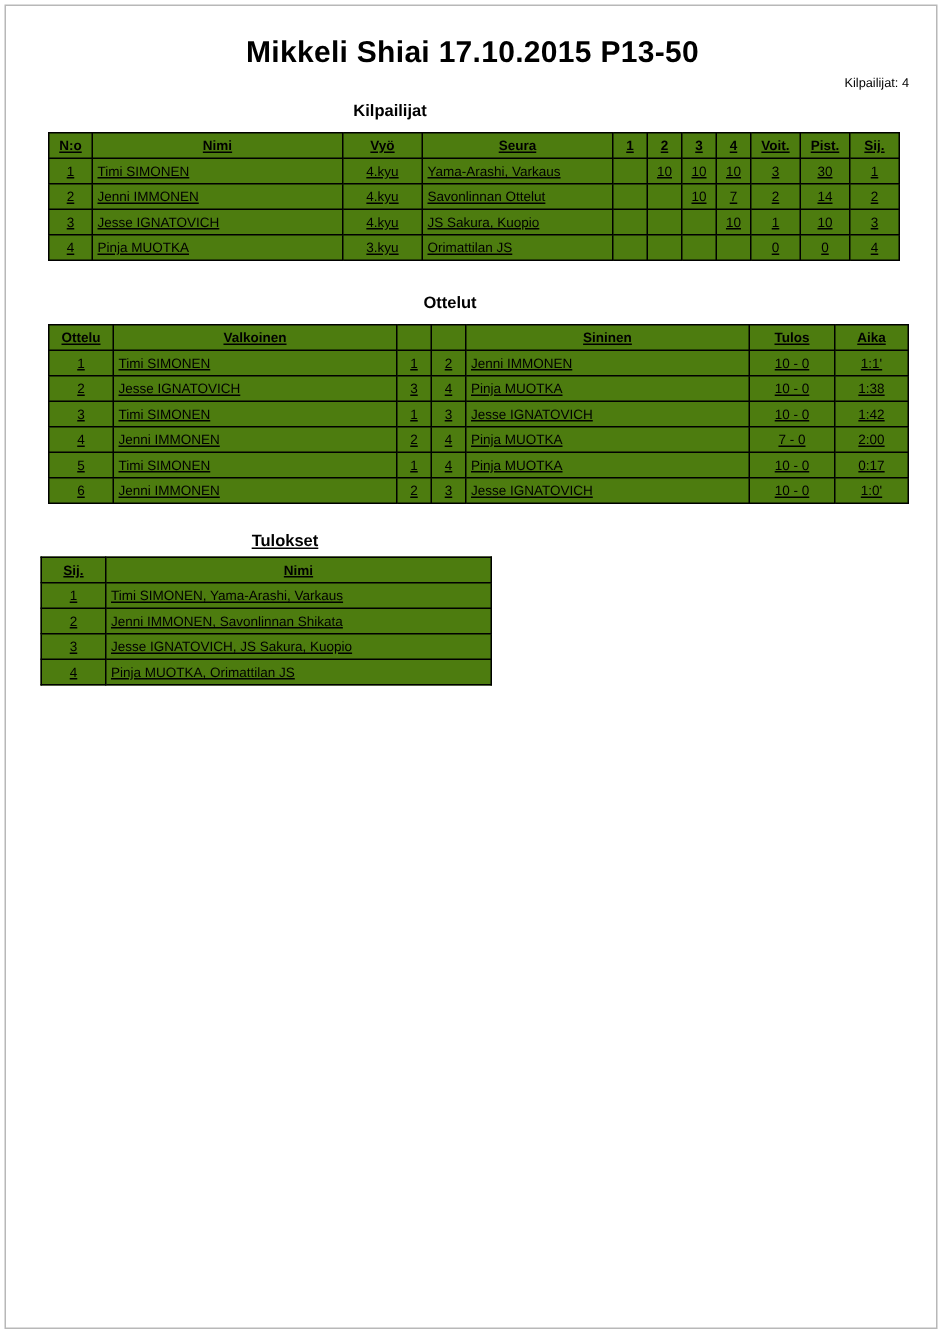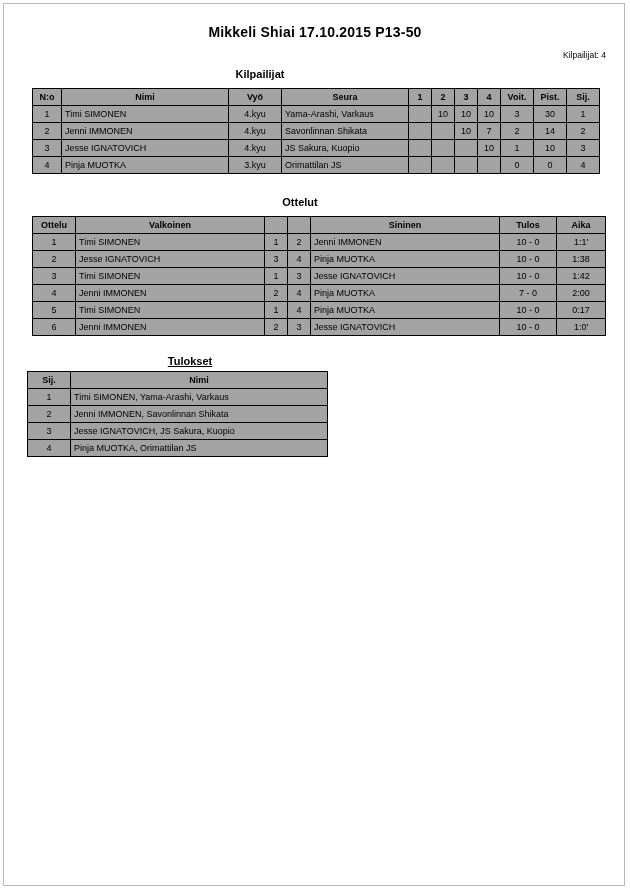--- a/index.html
+++ b/index.html
@@ -24,42 +24,43 @@
     border: 1px solid #b8b8b8;
     box-sizing: border-box;
     pointer-events: none;
   }
   .doc-title {
     position: absolute;
     left: 0;
     top: 24px;
     width: 630px;
     text-align: center;
-    font-size: 14px;
+    font-size: 20px;
     font-weight: bold;
     letter-spacing: 0.2px;
   }
   .competitors-count {
     position: absolute;
     right: 24px;
     top: 50px;
     font-size: 8.5px;
     font-weight: normal;
   }
   .section-heading {
     position: absolute;
     font-size: 11px;
     font-weight: bold;
     text-align: center;
   }
   table.grid {
     position: absolute;
     border-collapse: collapse;
     font-size: 9px;
-    background: #a3a3a3;
+    background: #4d7c0f;
+    text-decoration: underline;
   }
   table.grid th, table.grid td {
     border: 1px solid #000000;
     padding: 0 3px;
     height: 16px;
     line-height: 16px;
     white-space: nowrap;
     overflow: hidden;
     font-weight: normal;
   }
@@ -133,21 +134,21 @@
       <td class="c">10</td>
       <td class="c">10</td>
       <td class="c">3</td>
       <td class="c">30</td>
       <td class="c">1</td>
     </tr>
     <tr>
       <td class="c">2</td>
       <td class="l">Jenni IMMONEN</td>
       <td class="c">4.kyu</td>
-      <td class="l">Savonlinnan Shikata</td>
+      <td class="l">Savonlinnan Ottelut</td>
       <td class="c"></td>
       <td class="c"></td>
       <td class="c">10</td>
       <td class="c">7</td>
       <td class="c">2</td>
       <td class="c">14</td>
       <td class="c">2</td>
     </tr>
     <tr>
       <td class="c">3</td>

